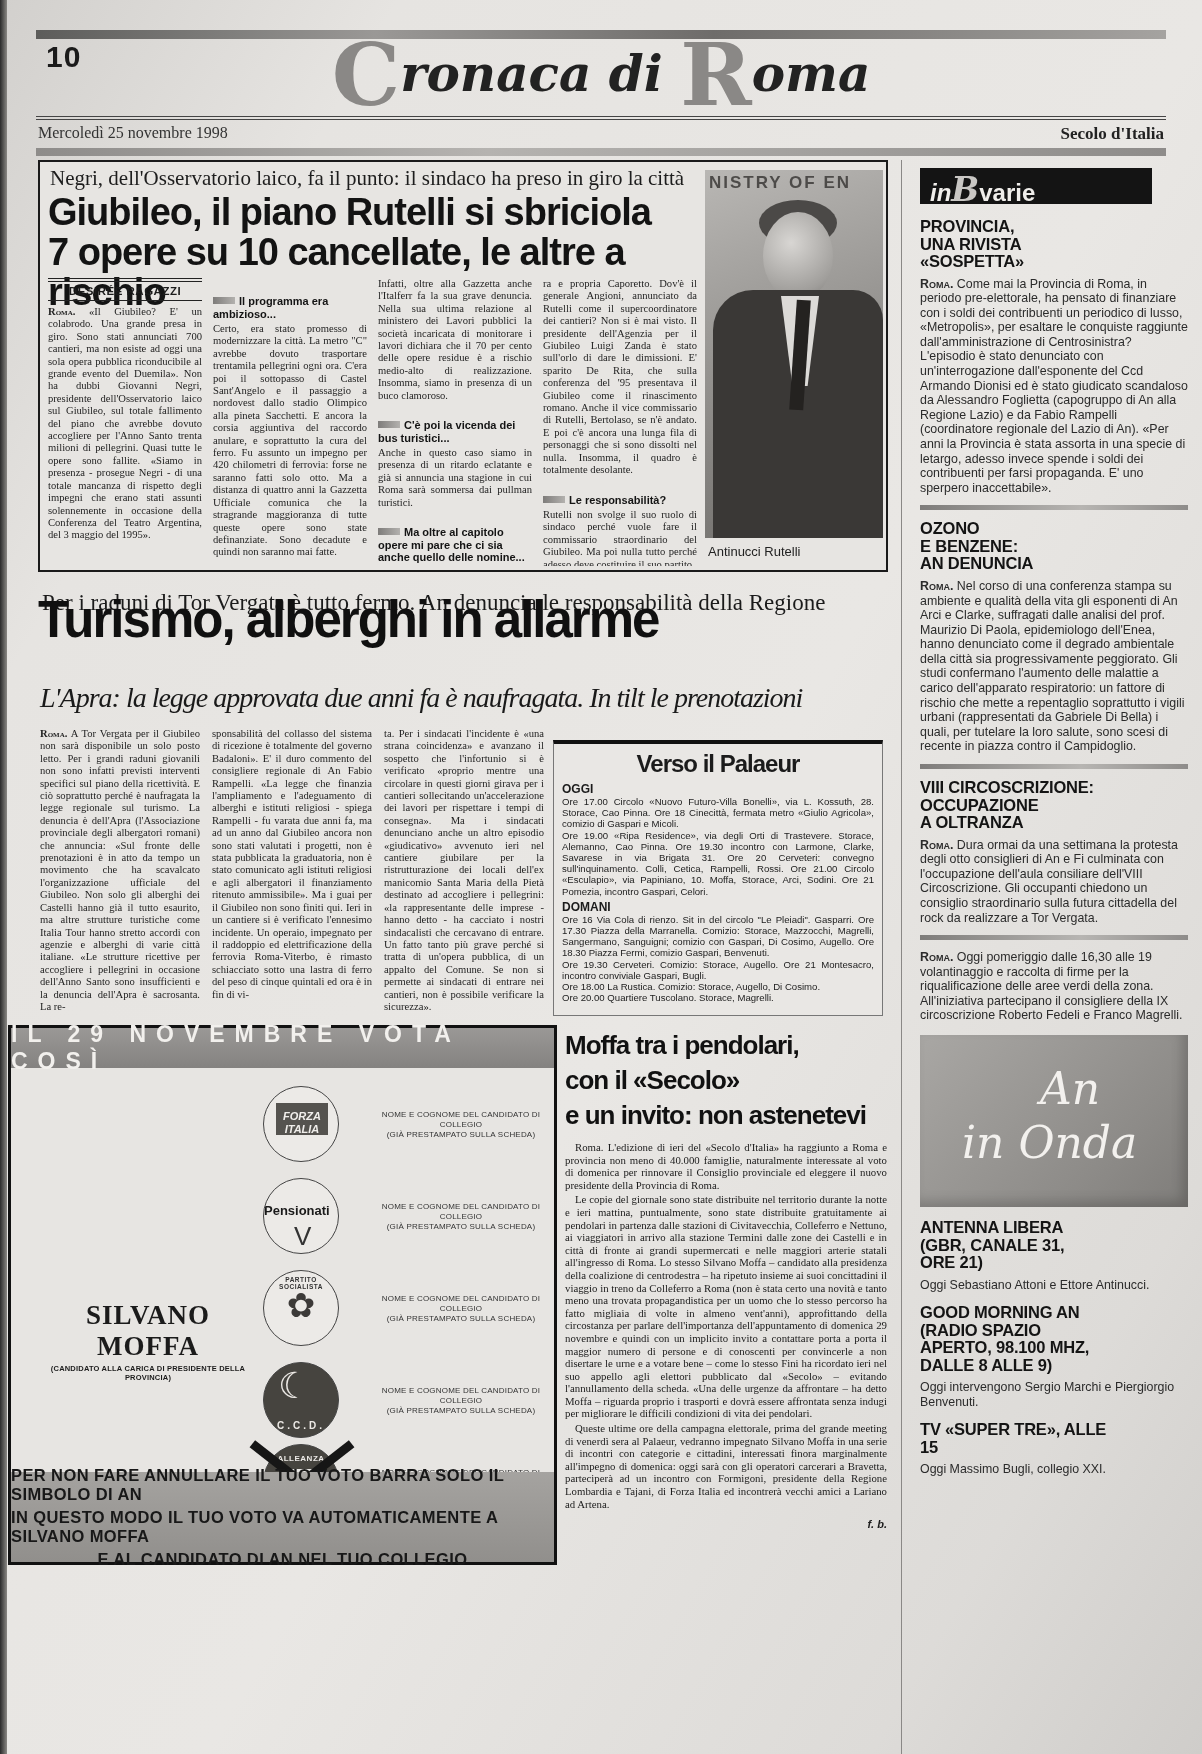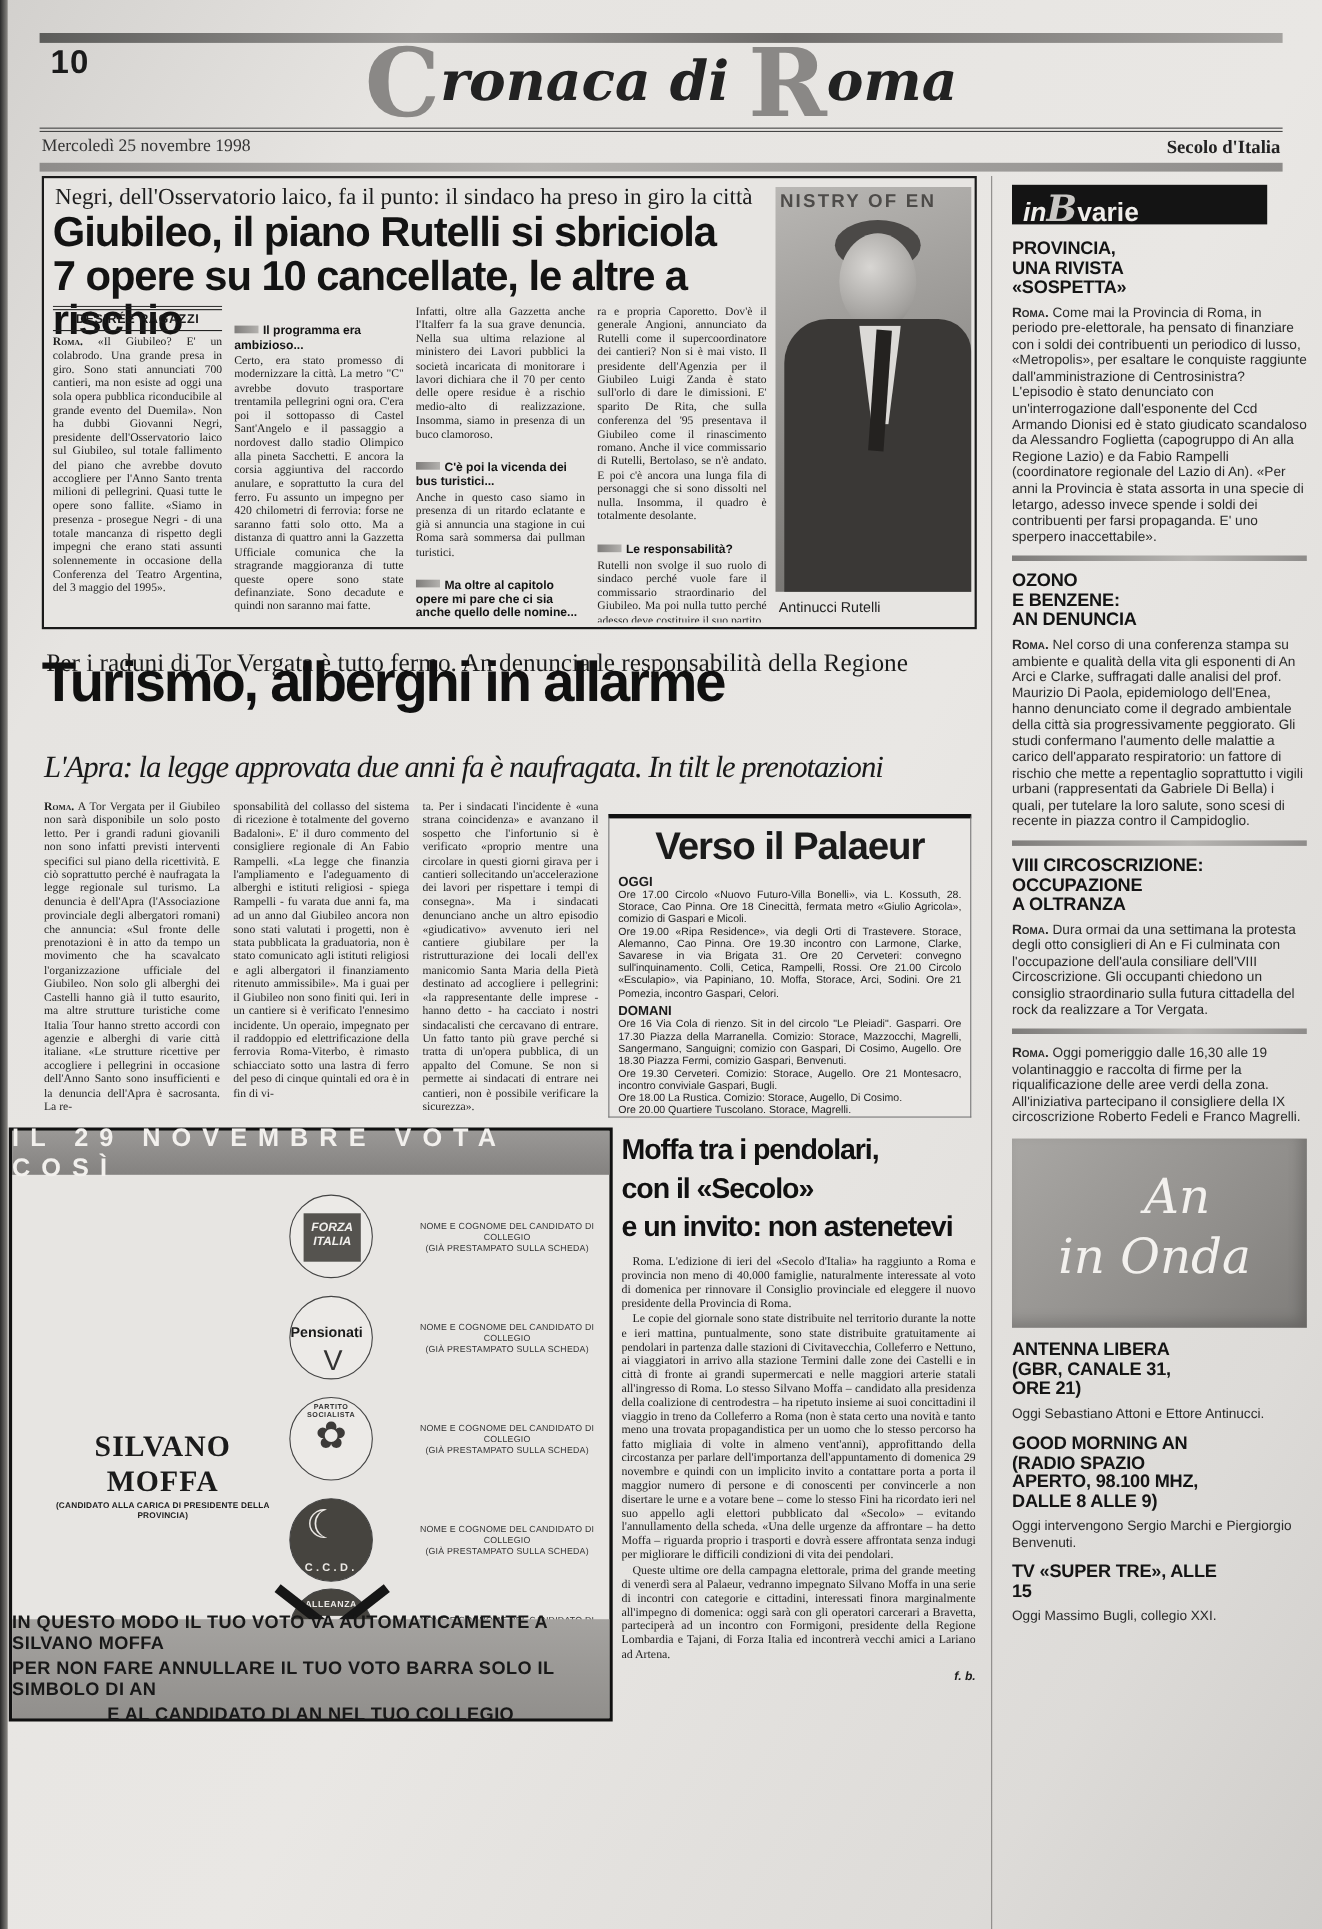--- a/index.html
+++ b/index.html
@@ -66,33 +66,33 @@
   .hl2 { position:absolute; left:38px; top:590px; font-size:51px; font-weight:bold;
          letter-spacing:-2px; color:#101010; }
   .sub2 { position:absolute; left:40px; top:682px; font-family:"Liberation Serif", serif;
           font-style:italic; font-size:28px; letter-spacing:-1px; color:#1a1a1a; }
   .cols2 { position:absolute; left:40px; top:728px; width:505px; height:288px;
            display:flex; gap:12px; overflow:hidden; }
   .col2 { width:160px; overflow:hidden; }
 
   .palaeur { position:absolute; left:553px; top:740px; width:330px; height:276px;
              border:1px solid #777; border-top:4px solid #111; background:#e9e7e4; padding:4px 8px; overflow:hidden; }
-  .palaeur h2 { text-align:center; font-size:35px; font-weight:bold; letter-spacing:-1px; margin:2px 0 4px; }
+  .palaeur h2 { text-align:center; font-size:24px; font-weight:bold; letter-spacing:-1px; margin:2px 0 4px; }
   .plabel { font-size:12px; font-weight:bold; margin-top:3px; }
   .pitem { font-size:9.6px; line-height:11.2px; text-align:justify; color:#222; }
 
   
   .ad { position:absolute; left:8px; top:1025px; width:549px; height:540px;
         border:3px solid #111; background:#e7e5e2; }
   .adbanner { position:absolute; left:0; top:0; width:100%; height:40px;
         background:linear-gradient(180deg,#9a9896,#848280); display:flex; align-items:center; justify-content:center;
         font-size:23px; font-weight:bold; color:#f2f0ed; letter-spacing:10px; }
   .logo { position:absolute; left:252px; width:76px; height:76px; border:1px solid #444;
           border-radius:50%; background:#eceae7; overflow:hidden; }
-  .logo .sq { position:absolute; left:12px; top:16px; width:52px; height:44px; background:#55534f;
+  .logo .sq { position:absolute; left:12px; top:16px; width:52px; height:32px; background:#55534f;
           color:#f0eeeb; font-size:11px; font-weight:bold; font-style:italic; text-align:center; line-height:13px; padding-top:7px; }
   .logo .pens { position:absolute; left:0; top:24px; width:100%; text-align:left;
           font-size:13px; font-weight:bold; color:#1a1a1a; }
   .logo .check { position:absolute; left:30px; top:42px; font-size:26px; color:#333; }
   .logo .arc { position:absolute; left:0; top:5px; width:100%; text-align:center; font-size:6.5px;
           font-weight:bold; color:#333; letter-spacing:.5px; }
   .logo .flower { position:absolute; left:0; top:14px; width:100%; text-align:center;
           font-size:34px; color:#3c3a38; line-height:40px; }
   .dark { background:#46443f; }
   .logo .moon { position:absolute; left:14px; top:2px; font-size:36px; color:#ece9e5; }
@@ -279,22 +279,22 @@
       <div>NOME E COGNOME DEL CANDIDATO DI COLLEGIO</div>
       <div>(GIÀ PRESTAMPATO SULLA SCHEDA)</div>
     </div>
 
     <div class="cand">
       <div class="nm">SILVANO MOFFA</div>
       <div class="cs">(CANDIDATO ALLA CARICA DI PRESIDENTE DELLA PROVINCIA)</div>
     </div>
 
     <div class="adbottom">
+      <div>PER NON FARE ANNULLARE IL TUO VOTO BARRA SOLO IL SIMBOLO DI AN</div>
       <div>IN QUESTO MODO IL TUO VOTO VA AUTOMATICAMENTE A SILVANO MOFFA</div>
-      <div>PER NON FARE ANNULLARE IL TUO VOTO BARRA SOLO IL SIMBOLO DI AN</div>
       <div>E AL CANDIDATO DI AN NEL TUO COLLEGIO</div>
     </div>
   </div>
 
   <div class="art3">
     <div class="hl3">Moffa tra i pendolari,
 con il «Secolo»
 e un invito: non astenetevi</div>
     <div class="body">
       <p>Roma. L'edizione di ieri del «Secolo d'Italia» ha raggiunto a Roma e provincia non meno di 40.000 famiglie, naturalmente interessate al voto di domenica per rinnovare il Consiglio provinciale ed eleggere il nuovo presidente della Provincia di Roma.</p>

